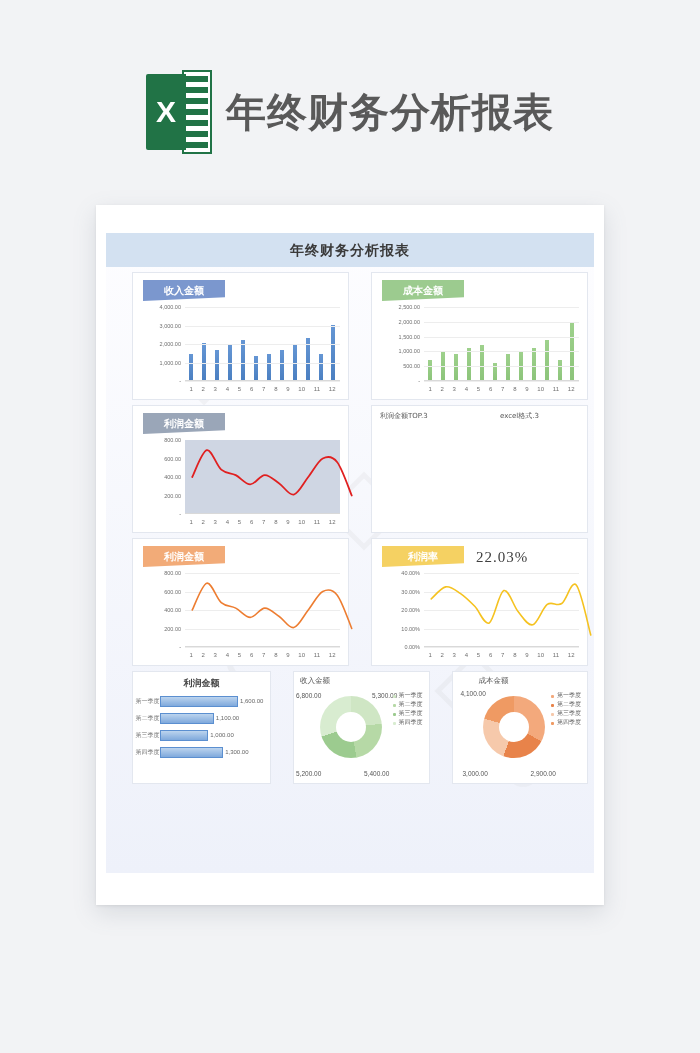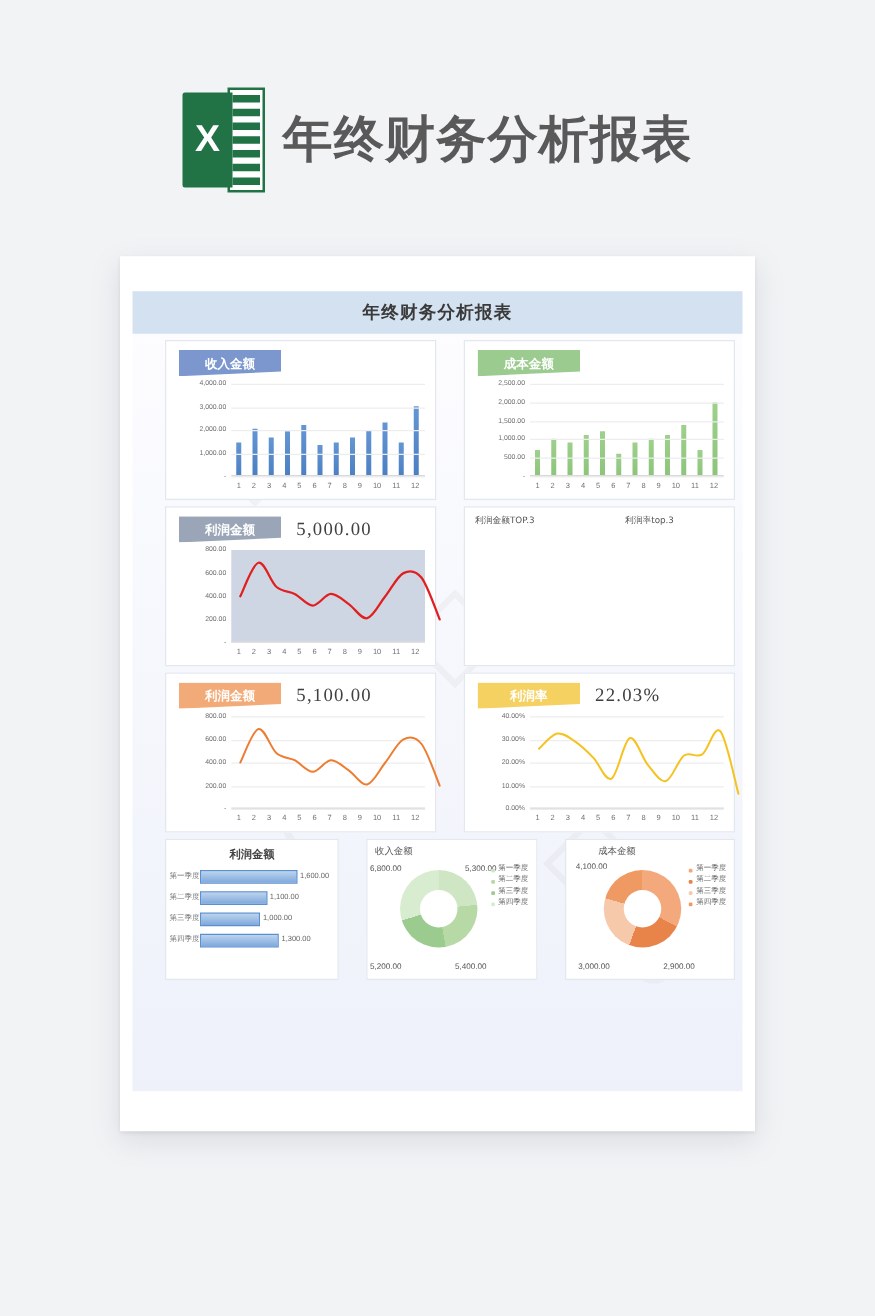--- a/index.html
+++ b/index.html
@@ -272,21 +272,20 @@
                 <span>11</span>
                 <span>12</span>
               </div>
           </div>
         </div>
       </div>
 
       <div class="row">
         <div class="card" style="width:236px;height:128px;">
           <div class="pill gray">利润金额</div>
-          <div class="kpi">5,000.00</div>
           <div class="plot">
             <div class="yaxis" id="pro-y">
                 <span style="top: 0%;">800.00</span>
                 <span style="top: 25%;">600.00</span>
                 <span style="top: 50%;">400.00</span>
                 <span style="top: 75%;">200.00</span>
                 <span style="top: 100%;">-</span>
               </div>
             <div class="linebox shaded" id="pro-line">
                 <svg width="174" height="74" viewBox="0 0 174 74" style="display: block;">
@@ -305,28 +304,27 @@
                 <span>8</span>
                 <span>9</span>
                 <span>10</span>
                 <span>11</span>
                 <span>12</span>
               </div>
           </div>
         </div>
         <div class="card" style="width:236px;height:128px;">
           <div class="t3-title" style="left:8px;">利润金额TOP.3</div>
-          <div class="t3-title" style="left:128px;">利润率top.3</div>
+          <div class="t3-title" style="left:128px;">excel格式.3</div>
         </div>
       </div>
 
       <div class="row">
         <div class="card" style="width:236px;height:128px;">
           <div class="pill orange">利润金额</div>
-          <div class="kpi">5,100.00</div>
           <div class="plot">
             <div class="yaxis" id="pr2-y">
                 <span style="top: 0%;">800.00</span>
                 <span style="top: 25%;">600.00</span>
                 <span style="top: 50%;">400.00</span>
                 <span style="top: 75%;">200.00</span>
                 <span style="top: 100%;">-</span>
               </div>
             <div class="grid-area" id="pr2-g">
                 <div class="gl" style="top: 0%;"></div>

